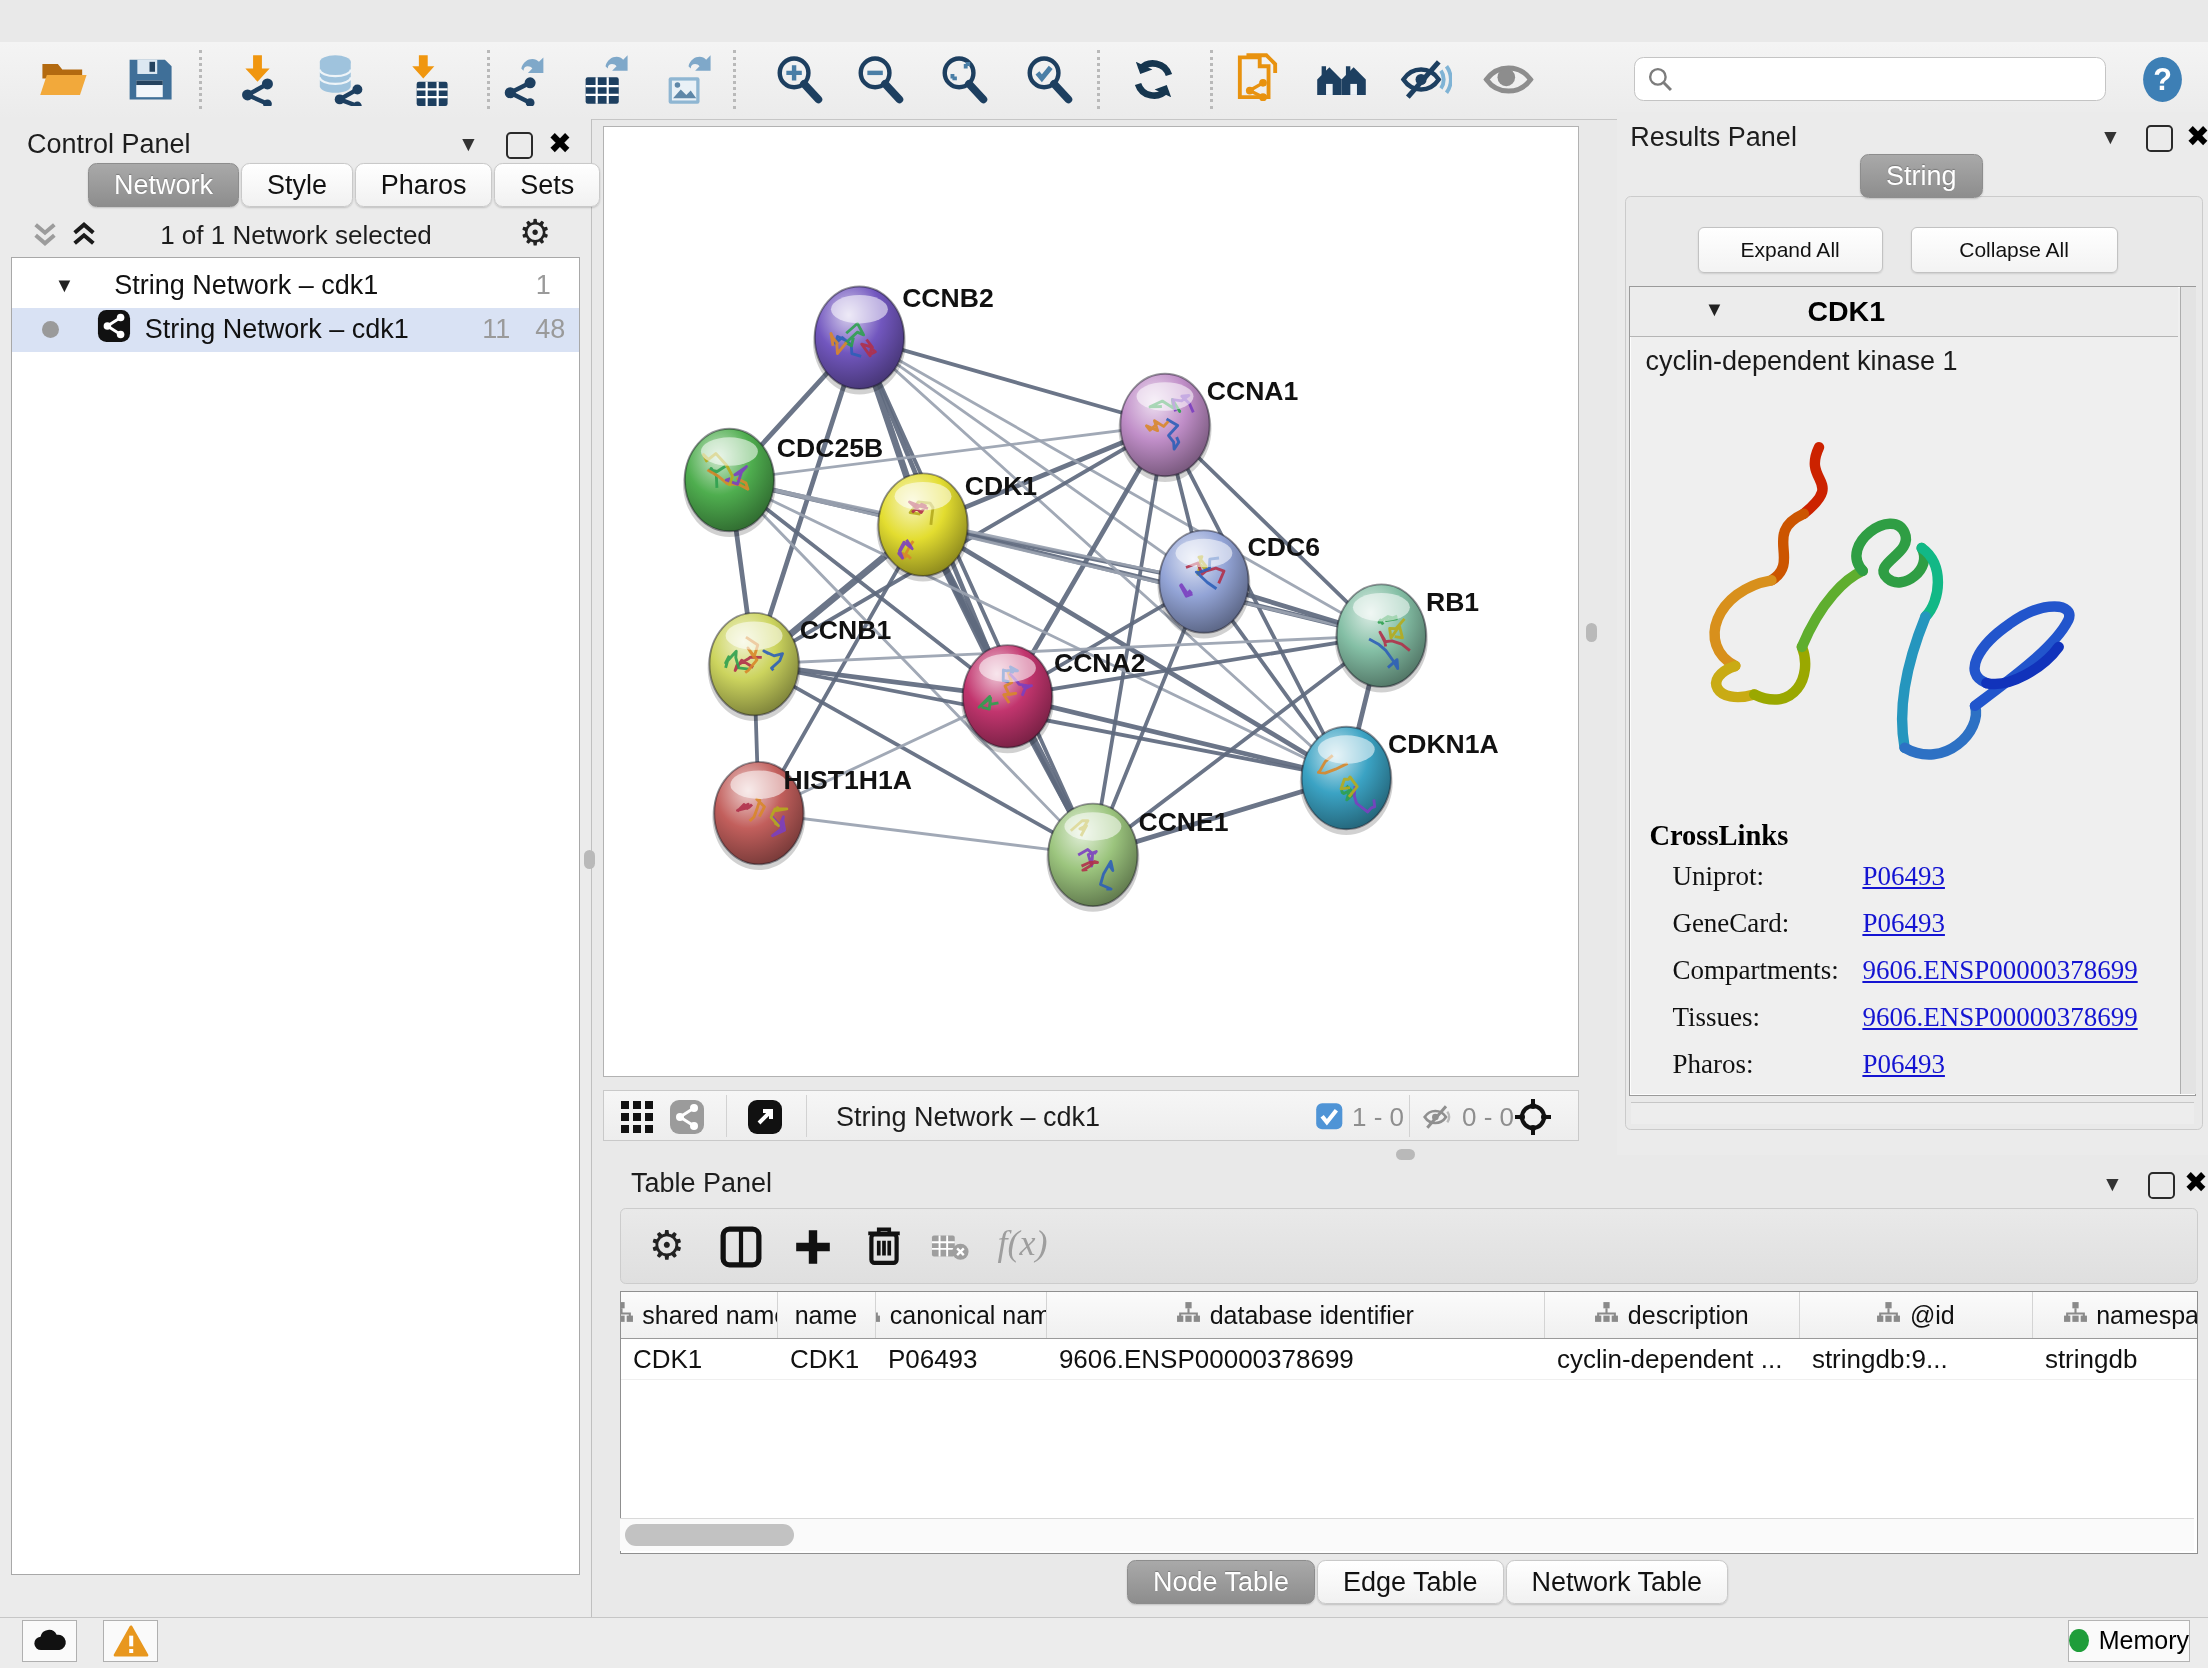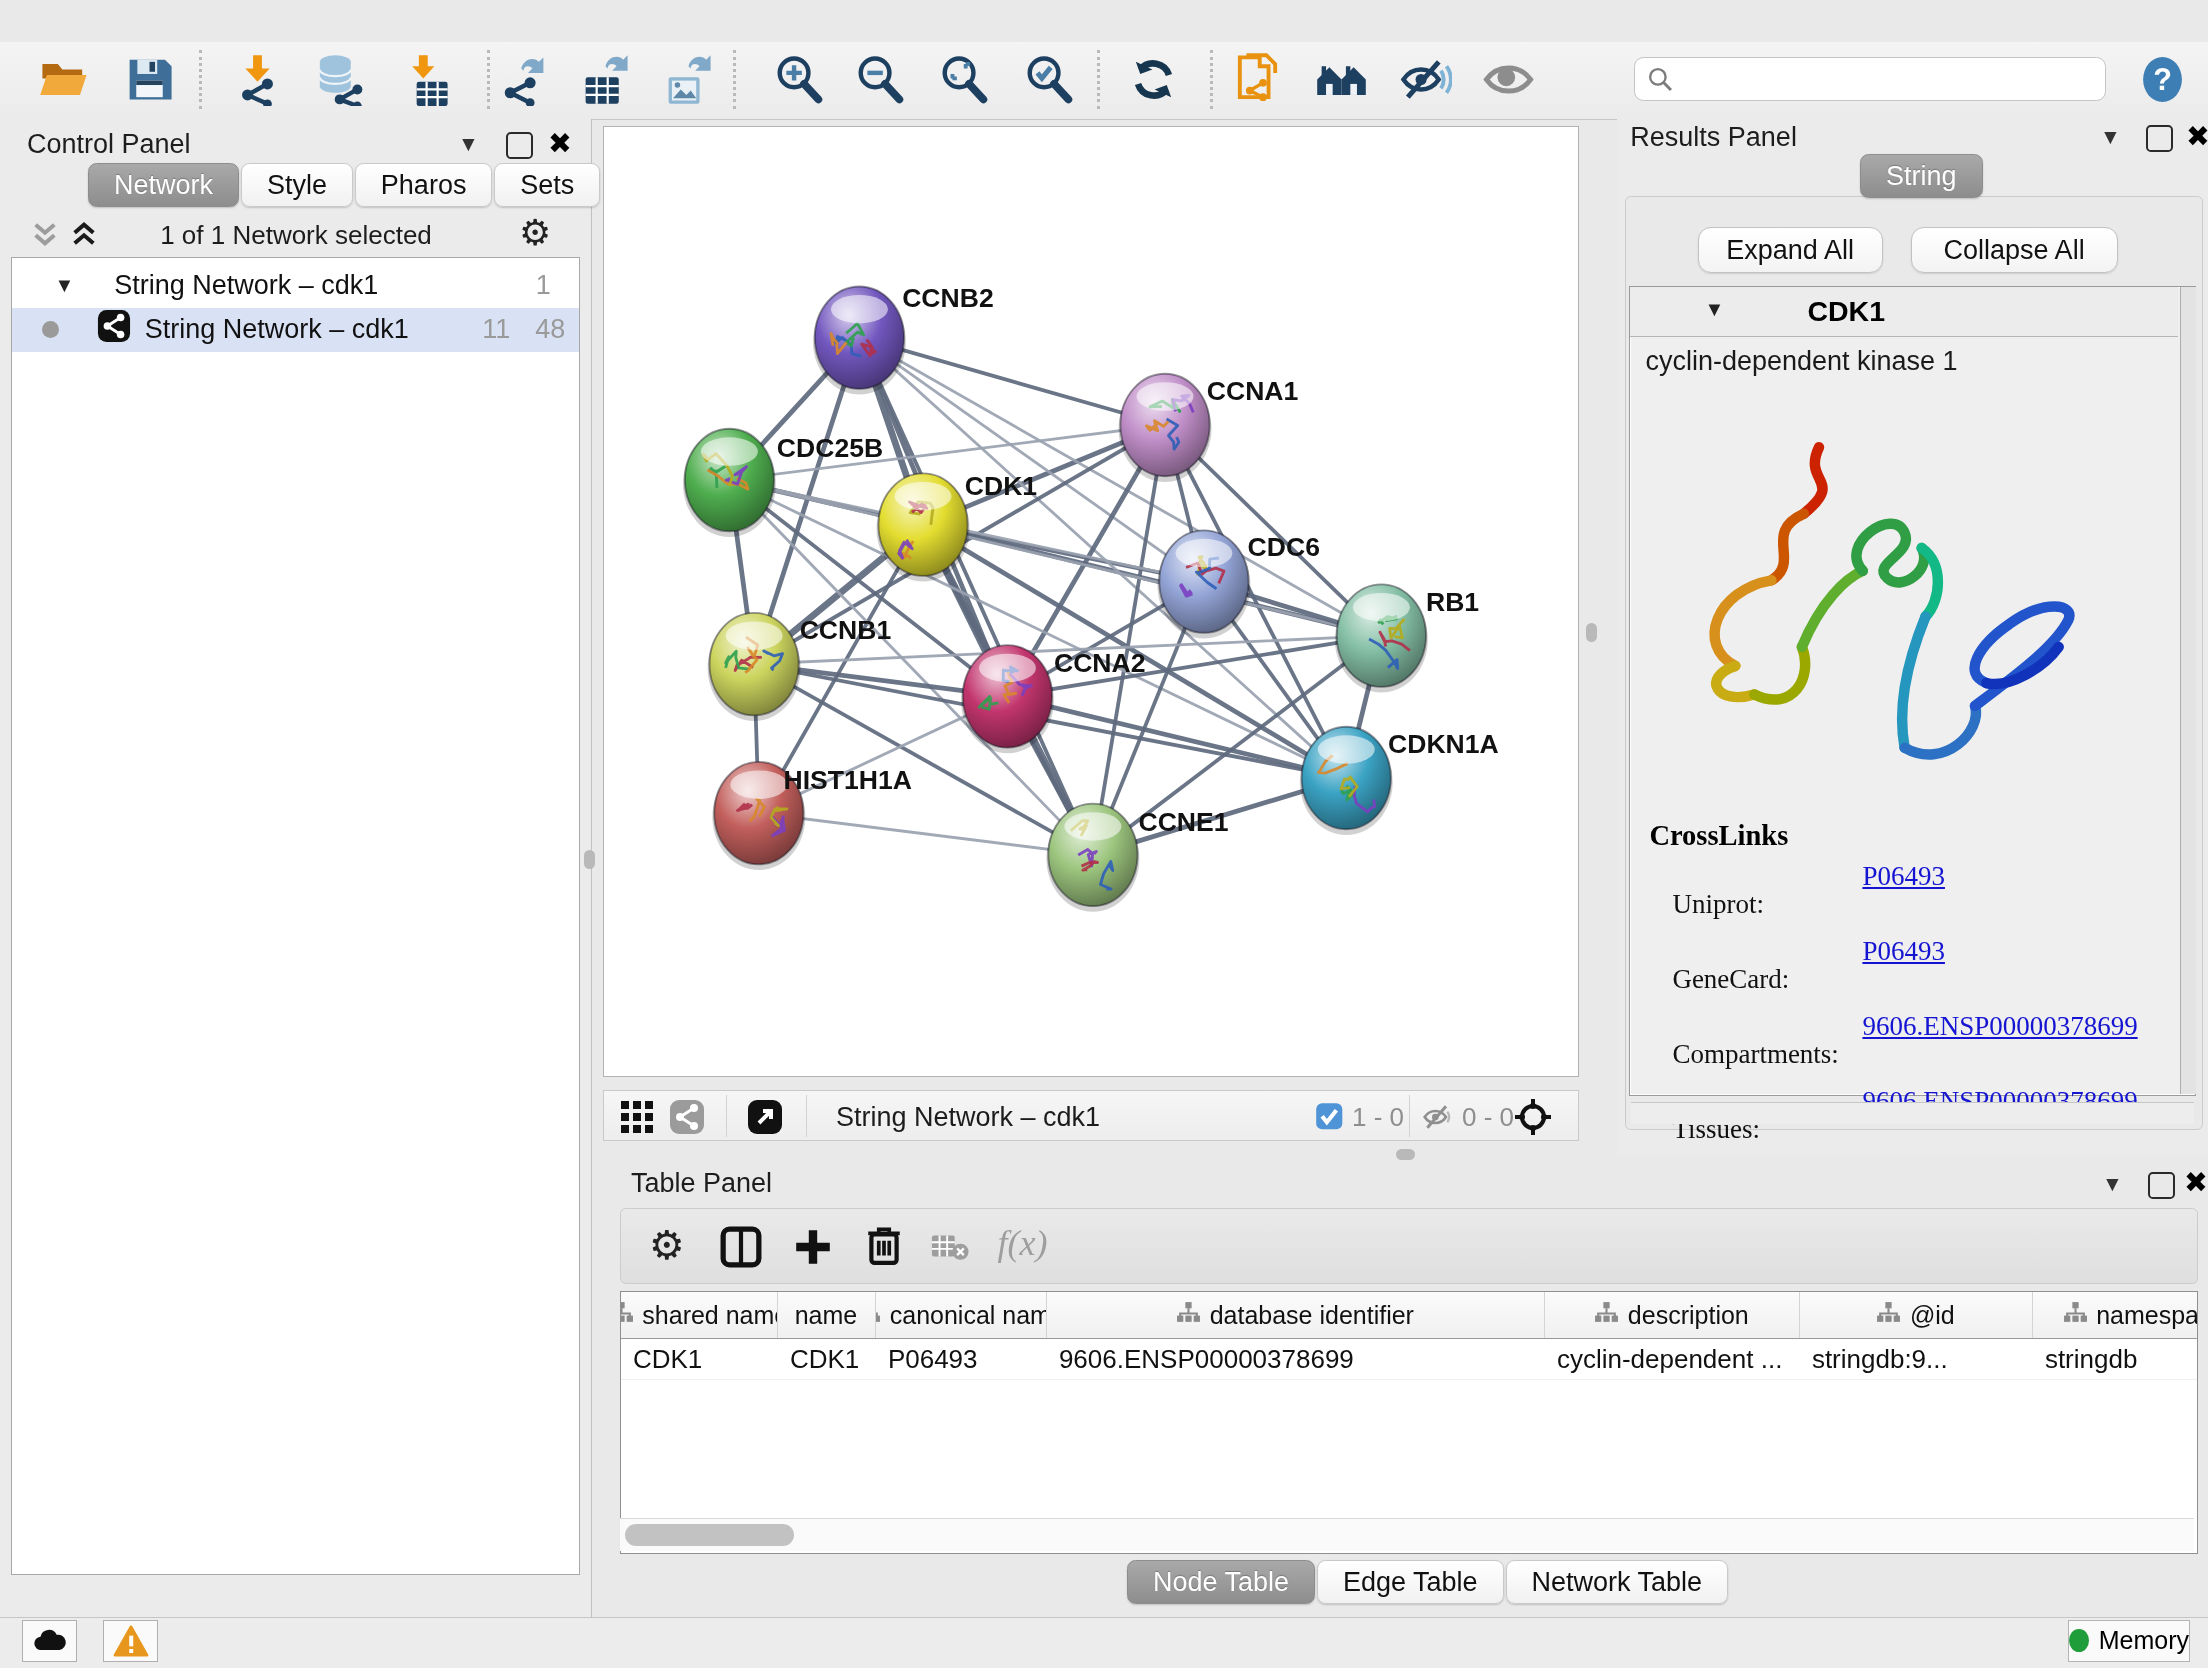--- a/index.html
+++ b/index.html
@@ -18,43 +18,43 @@
   #searchbox{left:1634px;top:15px;width:472px;height:44px;background:#fff;border:1.9px solid #c4c4c4;
     border-radius:9.5px;display:flex;align-items:center;padding-left:11.4px;box-sizing:border-box;}
   #searchbox input{border:none;outline:none;font-size:25px;width:399px;background:transparent;}
   
   .panel-title{font-size:27px;color:#1d1d1d;}
   .tab{height:42px;line-height:42px;padding:0 25px;font-size:27px;background:linear-gradient(#ffffff,#f1f1f1);
     color:#111;border:1px solid #c9c9c9;border-radius:8.6px;cursor:pointer;box-shadow:0 1px 1.9px rgba(0,0,0,.18);}
   .tab.sel{background:linear-gradient(#a9a9a9,#8d8d8d);color:#fff;text-shadow:0 -1px 1px rgba(0,0,0,.25);
     border-color:#8d8d8d;}
   .tabrow{display:flex;gap:1.9px;}
-  .btn{background:linear-gradient(#ffffff,#f3f3f3);border:1.9px solid #c2c2c2;border-radius:13px;
-    font-size:27px;color:#111;display:flex;align-items:center;justify-content:center;cursor:pointer;
+  .btn{background:linear-gradient(#ffffff,#f3f3f3);border:1.9px solid #c2c2c2;border-radius:6px;
+    font-size:21px;color:#111;display:flex;align-items:center;justify-content:center;cursor:pointer;
     box-shadow:0 1px 1.9px rgba(0,0,0,.12);}
   
   #controlpanel{left:0;top:119px;width:592px;height:1498px;background:#ebebeb;border-right:1px solid #c0c0c0;box-sizing:border-box;}
   #cp-tree{left:11.4px;top:138px;width:569px;height:1318px;background:#fff;border:1.9px solid #a8a8a8;box-sizing:border-box;}
   .treerow{height:44px;display:flex;align-items:center;font-size:27px;color:#111;}
   .treerow .cnt{color:#9a9a9a;}
   
   #netcanvas{left:603px;top:126px;width:976px;height:951px;background:#fff;border:1px solid #b2b2b2;box-sizing:border-box;font-weight:bold;}
   #netfooter{left:603px;top:1090px;width:976px;height:51px;background:linear-gradient(#f6f6f6,#ededed);
     border:1px solid #c9c9c9;box-sizing:border-box;}
   .footsep{top:3.8px;width:0;height:42px;border-left:1.9px solid #d2d2d2;}
   .graycnt{font-size:26px;color:#8e8e8e;text-align:center;}
   
   #resultspanel{left:1617px;top:112px;width:592px;height:1043px;background:#ebebeb;}
   #rp-outer{left:7.6px;top:84px;width:578px;height:934px;background:#e9e9e9;border:1px solid #cbcbcb;border-radius:5.7px;box-sizing:border-box;}
   #rp-inner{left:3.8px;top:89px;width:567px;height:810px;background:#efefef;border:1.9px solid #9a9a9a;
     box-shadow:inset 0 0 0 1px #fdfdfd;box-sizing:border-box;}
   .serif{font-family:"Liberation Serif",serif;}
   .xlink{color:#1414d2;text-decoration:underline;cursor:pointer;}
   .xlrow{display:flex;font-size:27px;margin-bottom:16px;}
-  .xlrow .xlab{width:190px;color:#111;margin-top:28px;}
+  .xlrow .xlab{width:190px;color:#111;}
   
   #tablepanel{left:609px;top:1162px;width:1600px;height:455px;background:#e9e9e9;}
   #tp-toolbar{left:10.5px;top:46px;width:1578px;height:76px;background:linear-gradient(#e9e9e9,#dfdfdf);
     border:1px solid #cccccc;border-radius:5.7px;box-sizing:border-box;}
   #tp-tablebox{left:10.5px;top:129px;width:1578px;height:263px;background:#fff;border:1.9px solid #8f8f8f;
     box-sizing:border-box;overflow:hidden;}
   #tp-header{display:flex;height:46px;background:linear-gradient(#fbfbfb,#f0f0f0);border-bottom:1.9px solid #9a9a9a;width:1636px;}
   .thcell{display:flex;align-items:center;justify-content:center;gap:8.6px;font-size:25px;color:#111;
     border-right:1px solid #d4d4d4;box-sizing:border-box;overflow:hidden;white-space:nowrap;flex:0 0 auto;}
   #tp-row{display:flex;height:40px;width:1636px;border-bottom:1px solid #efefef;}

